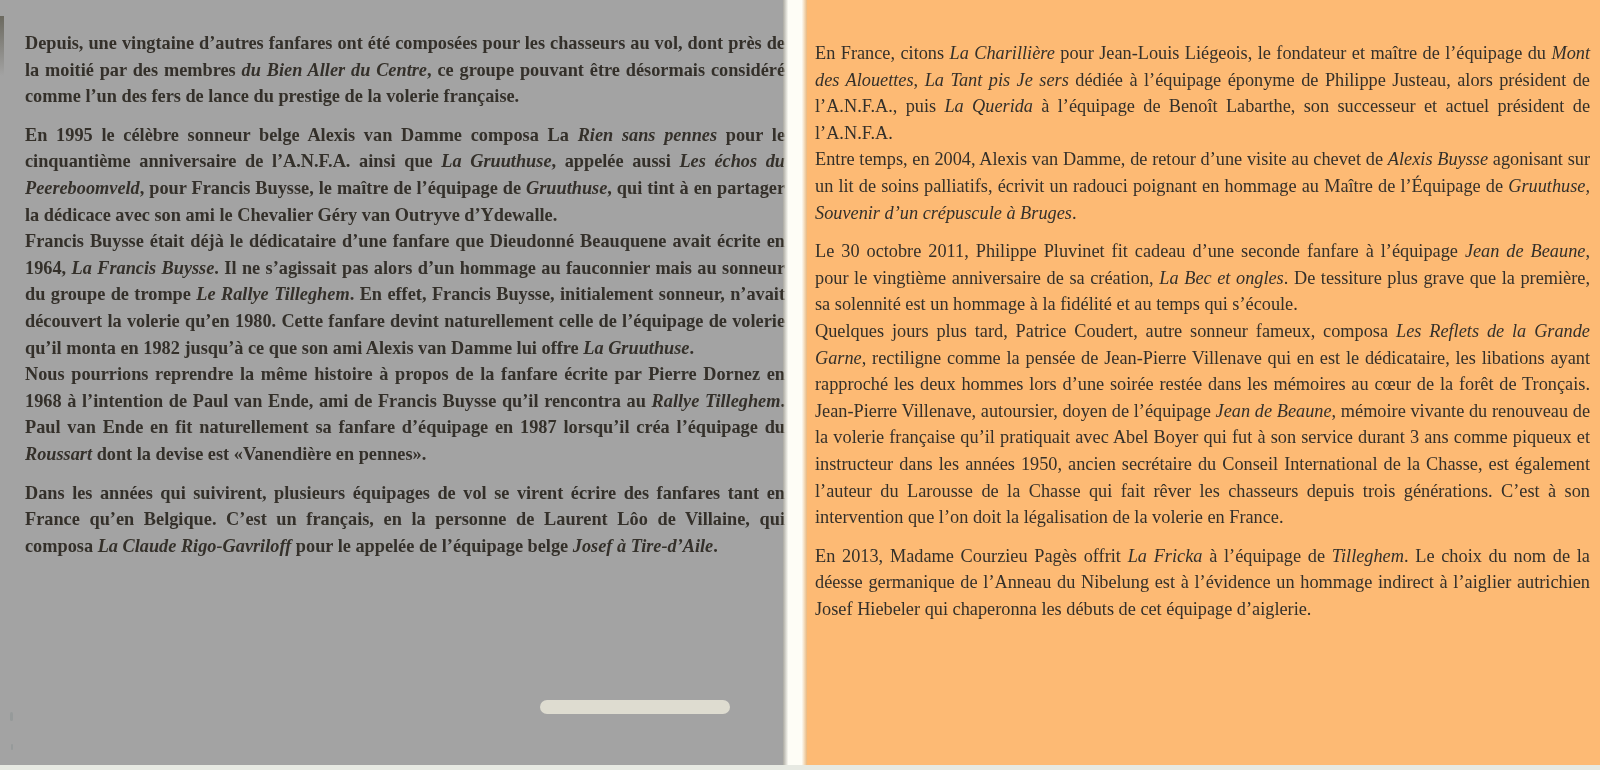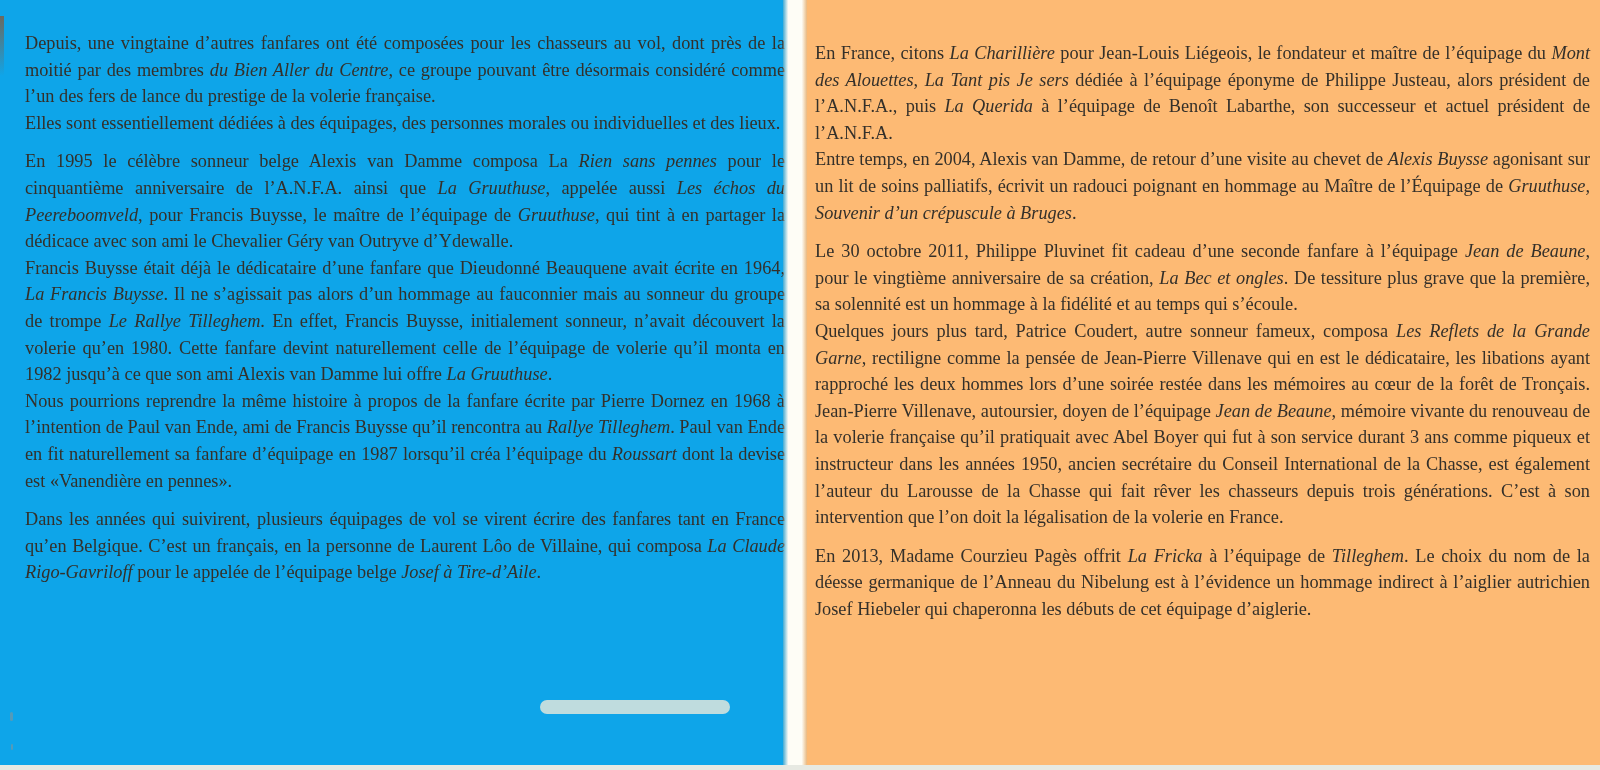--- a/index.html
+++ b/index.html
@@ -15,21 +15,22 @@
     position: absolute; top: 0; height: 770px; width: 800px;
     box-sizing: border-box;
     color: #34302a;
     font-size: 18.3px;
     line-height: 26.6px;
     text-align: justify;
   }
   .page-left {
     left: 0;
     padding: 30px 15px 0 25px;
-    background: #0ea5e9;
+    background: #a3a3a3;
+    font-weight: bold;
   }
   .page-right {
     left: 800px;
     padding: 40px 10px 0 15px;
     background: #fdba74;
   }
   .para { margin: 0; }
   .group + .group { margin-top: 12px; }
   .it { font-style: italic; }
   .gutter {
@@ -55,21 +56,20 @@
     background: #eceadb; border-radius: 8px; opacity: 0.8;
   }
 </style>
 </head>
 <body>
 
 <div class="spread">
   <div class="page page-left">
       <div class="group">
         <p class="para"><span>Depuis, une vingtaine d’autres fanfares ont été composées pour les chasseurs au vol, dont près de la moitié par des membres </span><span class="it">du Bien Aller du Centre</span><span>, ce groupe pouvant être désormais considéré comme l’un des fers de lance du prestige de la volerie française.</span></p>
-        <p class="para"><span>Elles sont essentiellement dédiées à des équipages, des personnes morales ou individuelles et des lieux.</span></p>
       </div>
       <div class="group">
         <p class="para"><span>En 1995 le célèbre sonneur belge Alexis van Damme composa La </span><span class="it">Rien sans pennes</span><span> pour le cinquantième anniversaire de l’A.N.F.A. ainsi que </span><span class="it">La Gruuthuse</span><span>, appelée aussi </span><span class="it">Les échos du Peereboomveld</span><span>, pour Francis Buysse, le maître de l’équipage de </span><span class="it">Gruuthuse</span><span>, qui tint à en partager la dédicace avec son ami le Chevalier Géry van Outryve d’Ydewalle.</span></p>
         <p class="para"><span>Francis Buysse était déjà le dédicataire d’une fanfare que Dieudonné Beauquene avait écrite en 1964, </span><span class="it">La Francis Buysse</span><span>. Il ne s’agissait pas alors d’un hommage au fauconnier mais au sonneur du groupe de trompe </span><span class="it">Le Rallye Tilleghem</span><span>. En effet, Francis Buysse, initialement sonneur, n’avait découvert la volerie qu’en 1980. Cette fanfare devint naturellement celle de l’équipage de volerie qu’il monta en 1982 jusqu’à ce que son ami Alexis van Damme lui offre </span><span class="it">La Gruuthuse</span><span>.</span></p>
         <p class="para"><span>Nous pourrions reprendre la même histoire à propos de la fanfare écrite par Pierre Dornez en 1968 à l’intention de Paul van Ende, ami de Francis Buysse qu’il rencontra au </span><span class="it">Rallye Tilleghem</span><span>. Paul van Ende en fit naturellement sa fanfare d’équipage en 1987 lorsqu’il créa l’équipage du </span><span class="it">Roussart</span><span> dont la devise est «Vanendière en pennes».</span></p>
       </div>
       <div class="group">
         <p class="para"><span>Dans les années qui suivirent, plusieurs équipages de vol se virent écrire des fanfares tant en France qu’en Belgique. C’est un français, en la personne de Laurent Lôo de Villaine, qui composa </span><span class="it">La Claude Rigo-Gavriloff</span><span> pour le appelée de l’équipage belge </span><span class="it">Josef à Tire-d’Aile</span><span>.</span></p>
       </div>
     </div>

